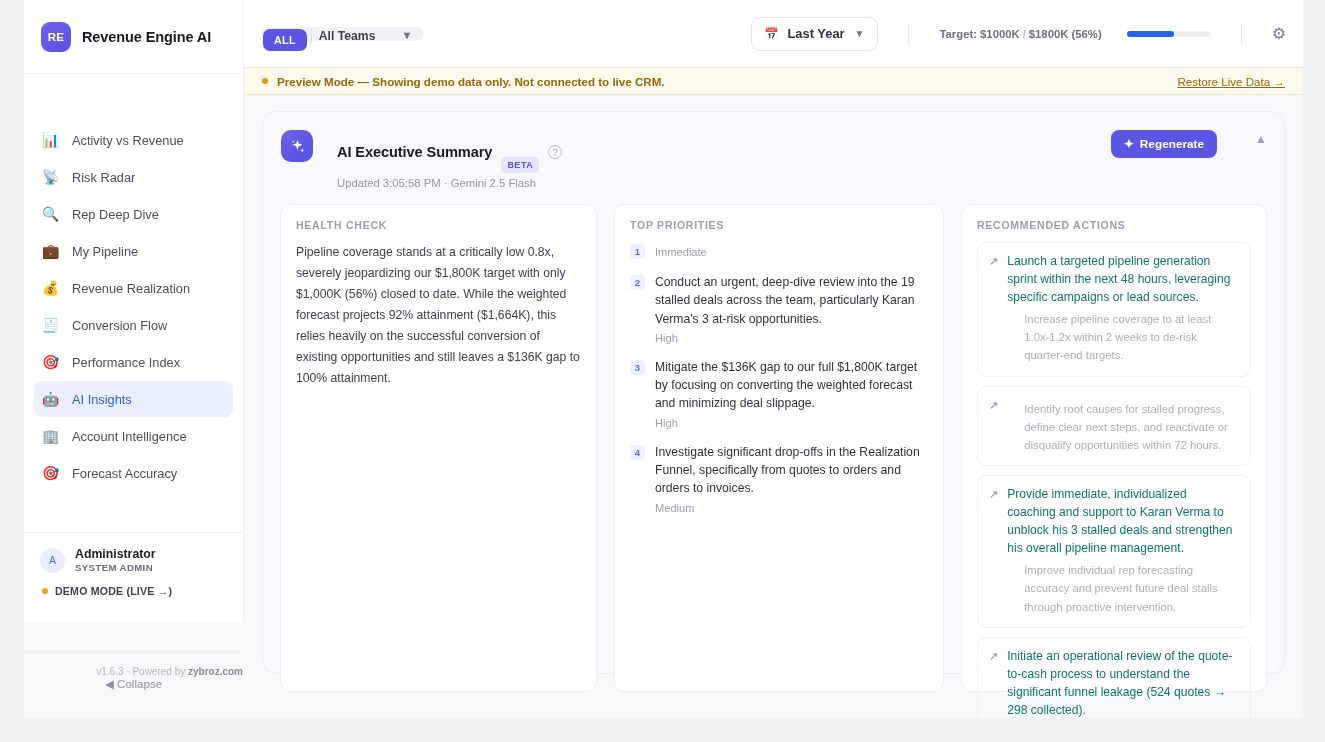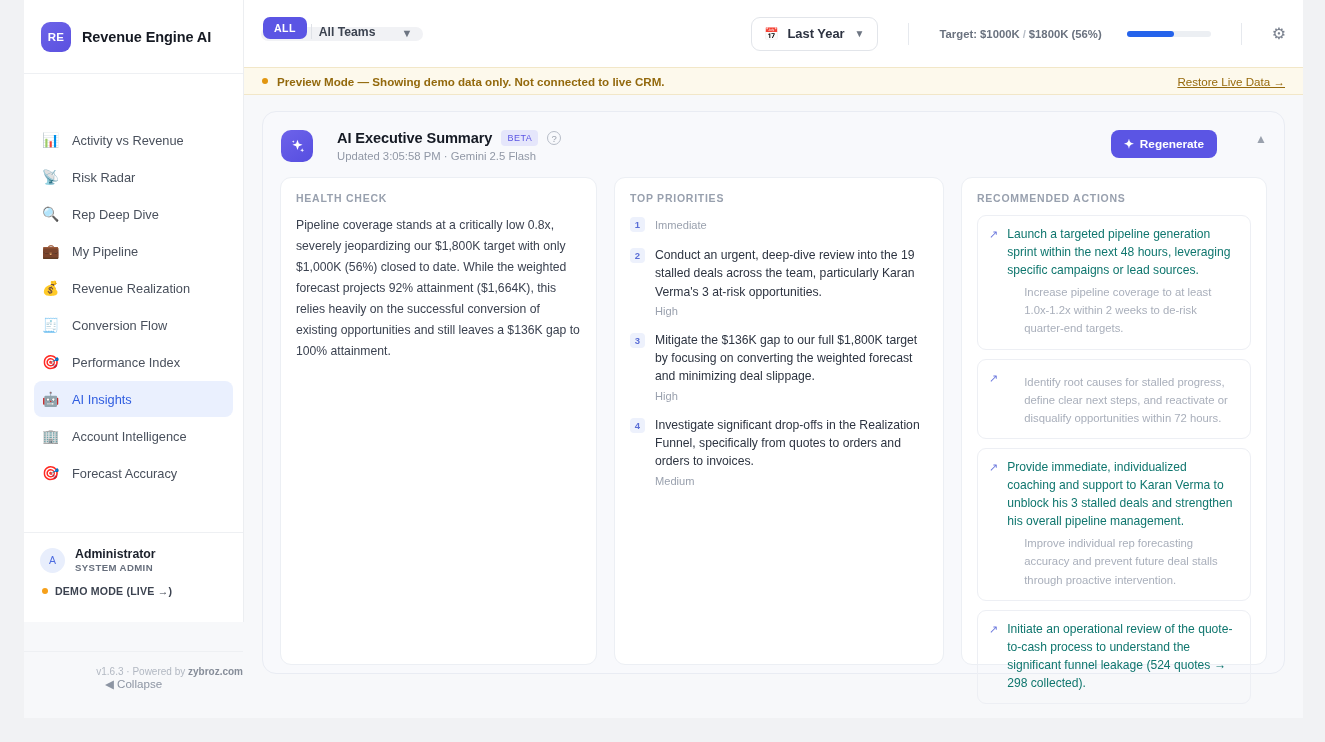--- a/index.html
+++ b/index.html
@@ -58,21 +58,21 @@
   .side-foot { border-top: 1px solid #eef0f3; padding: 14px 0 0 0; text-align: center; }
   .ver { font-size: 10px; color: #b2b8c2; text-align: right; }
   .ver b { color: #868d99; }
   .collapse { font-size: 11.6px; color: #8d95a3; cursor: pointer; }
 
   
   .main { flex: 1; display: flex; flex-direction: column; min-width: 0; background: #f7f8fa; }
 
   .topbar { height: 67px; background: #fff; display: flex; align-items: center;
             padding: 0 17px 0 17px; gap: 14px; }
-  .team-pill { display: flex; align-items: flex-end; background: #f1f2f5;
+  .team-pill { display: flex; align-items: flex-start; background: #f1f2f5;
                border-radius: 9px; height: 14px; padding: 2px; }
   .all-chip { background: #5b55e4; color: #fff; font-size: 10.6px; font-weight: bold;
               padding: 5px 11px; border-radius: 7px; letter-spacing: .4px; }
   .team-sep { width: 1px; height: 15px; background: #dfe2e7; margin: 0 3px 0 4px; }
   .team-name { font-size: 12.2px; font-weight: bold; color: #3c4350; padding: 0 4px; }
   .chev { color: #6d7582; font-size: 11px; padding: 0 9px 0 22px; }
 
   .spacer { flex: 1; }
   .range-btn { display: flex; align-items: center; gap: 8px; height: 34px;
                border: 1px solid #e2e5ea; border-radius: 9px; padding: 0 13px;
@@ -96,22 +96,22 @@
   .content { flex: 1; padding: 16px 18px 0 18px; overflow: hidden; }
   .ai-card { background: #f8f9fc; border: 1px solid #e9ecf3; border-radius: 14px;
              padding: 16px 17px 18px 17px; height: 563px; }
 
   .ai-head { display: flex; align-items: flex-start; gap: 24px; padding: 2px 0 15px 1px; }
   .ai-logo { width: 32px; height: 32px; border-radius: 10px;
              background: linear-gradient(145deg,#6d63ea,#564ee0);
              display:flex; align-items:center; justify-content:center; }
   .ai-title-row { display: flex; align-items: center; gap: 9px; }
   .ai-title { font-size: 14.6px; font-weight: bold; color: #151a24; letter-spacing: -.1px; }
-  .beta { background: #e5e6fb; color: #5b55e4; font-size: 9px; font-weight: normal;
-          padding: 3px 6px; border-radius: 4px; letter-spacing: .5px; }
+  .beta { background: #e5e6fb; color: #5b55e4; font-size: 9px; font-weight: bold;
+          padding: 3px 6px; border-radius: 4px; letter-spacing: .5px; margin-top: 27px; }
   .qmark { width: 14px; height: 14px; border-radius: 50%; border: 1px solid #b7bdc8;
            color: #9aa1ad; font-size: 9.5px; display: flex; align-items: center;
            justify-content: center; }
   .ai-sub { font-size: 11.3px; color: #9198a6; margin-top: 4px; }
   .regen { background: #5b55e4; color: #fff; border: none; border-radius: 8px;
            height: 28px; padding: 0 13px; font-size: 11.8px; font-weight: bold;
            display: flex; align-items: center; gap: 6px; margin-left: auto; }
   .caret-up { color: #9aa1ad; font-size: 12px; margin-left: 14px; margin-top: 2px; }
 
   .cols { display: flex; gap: 17px; height: 488px; }

